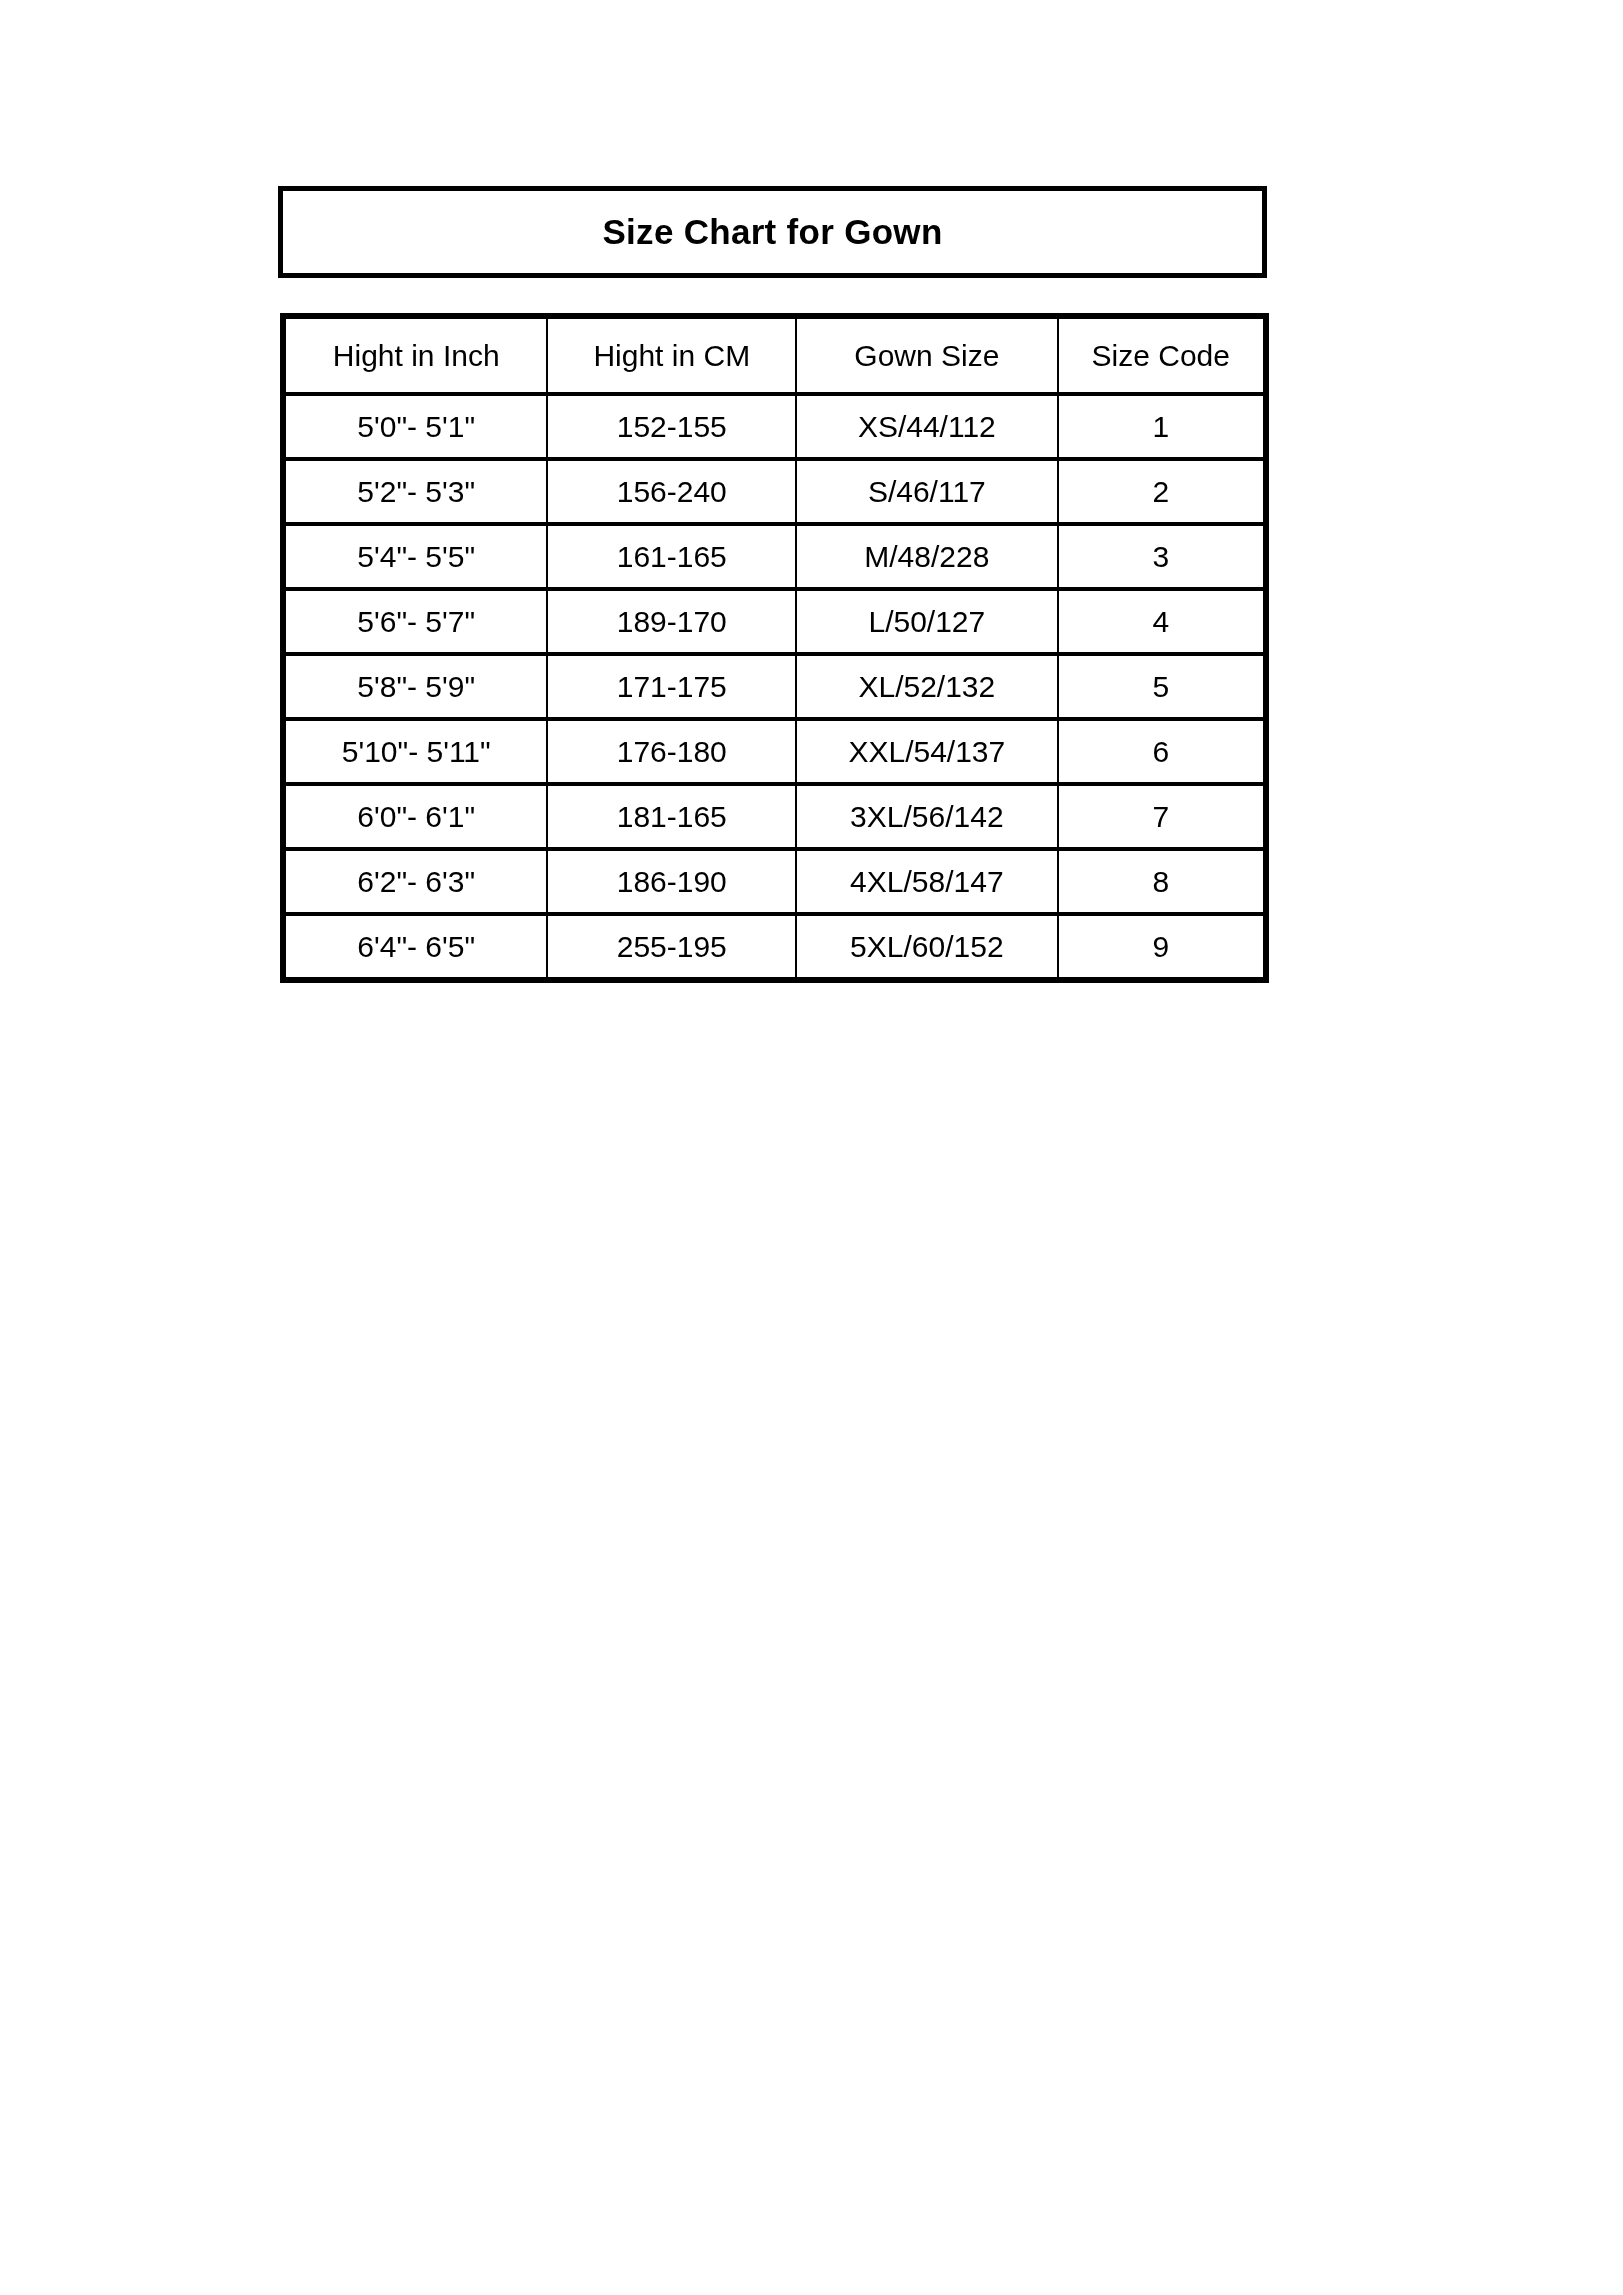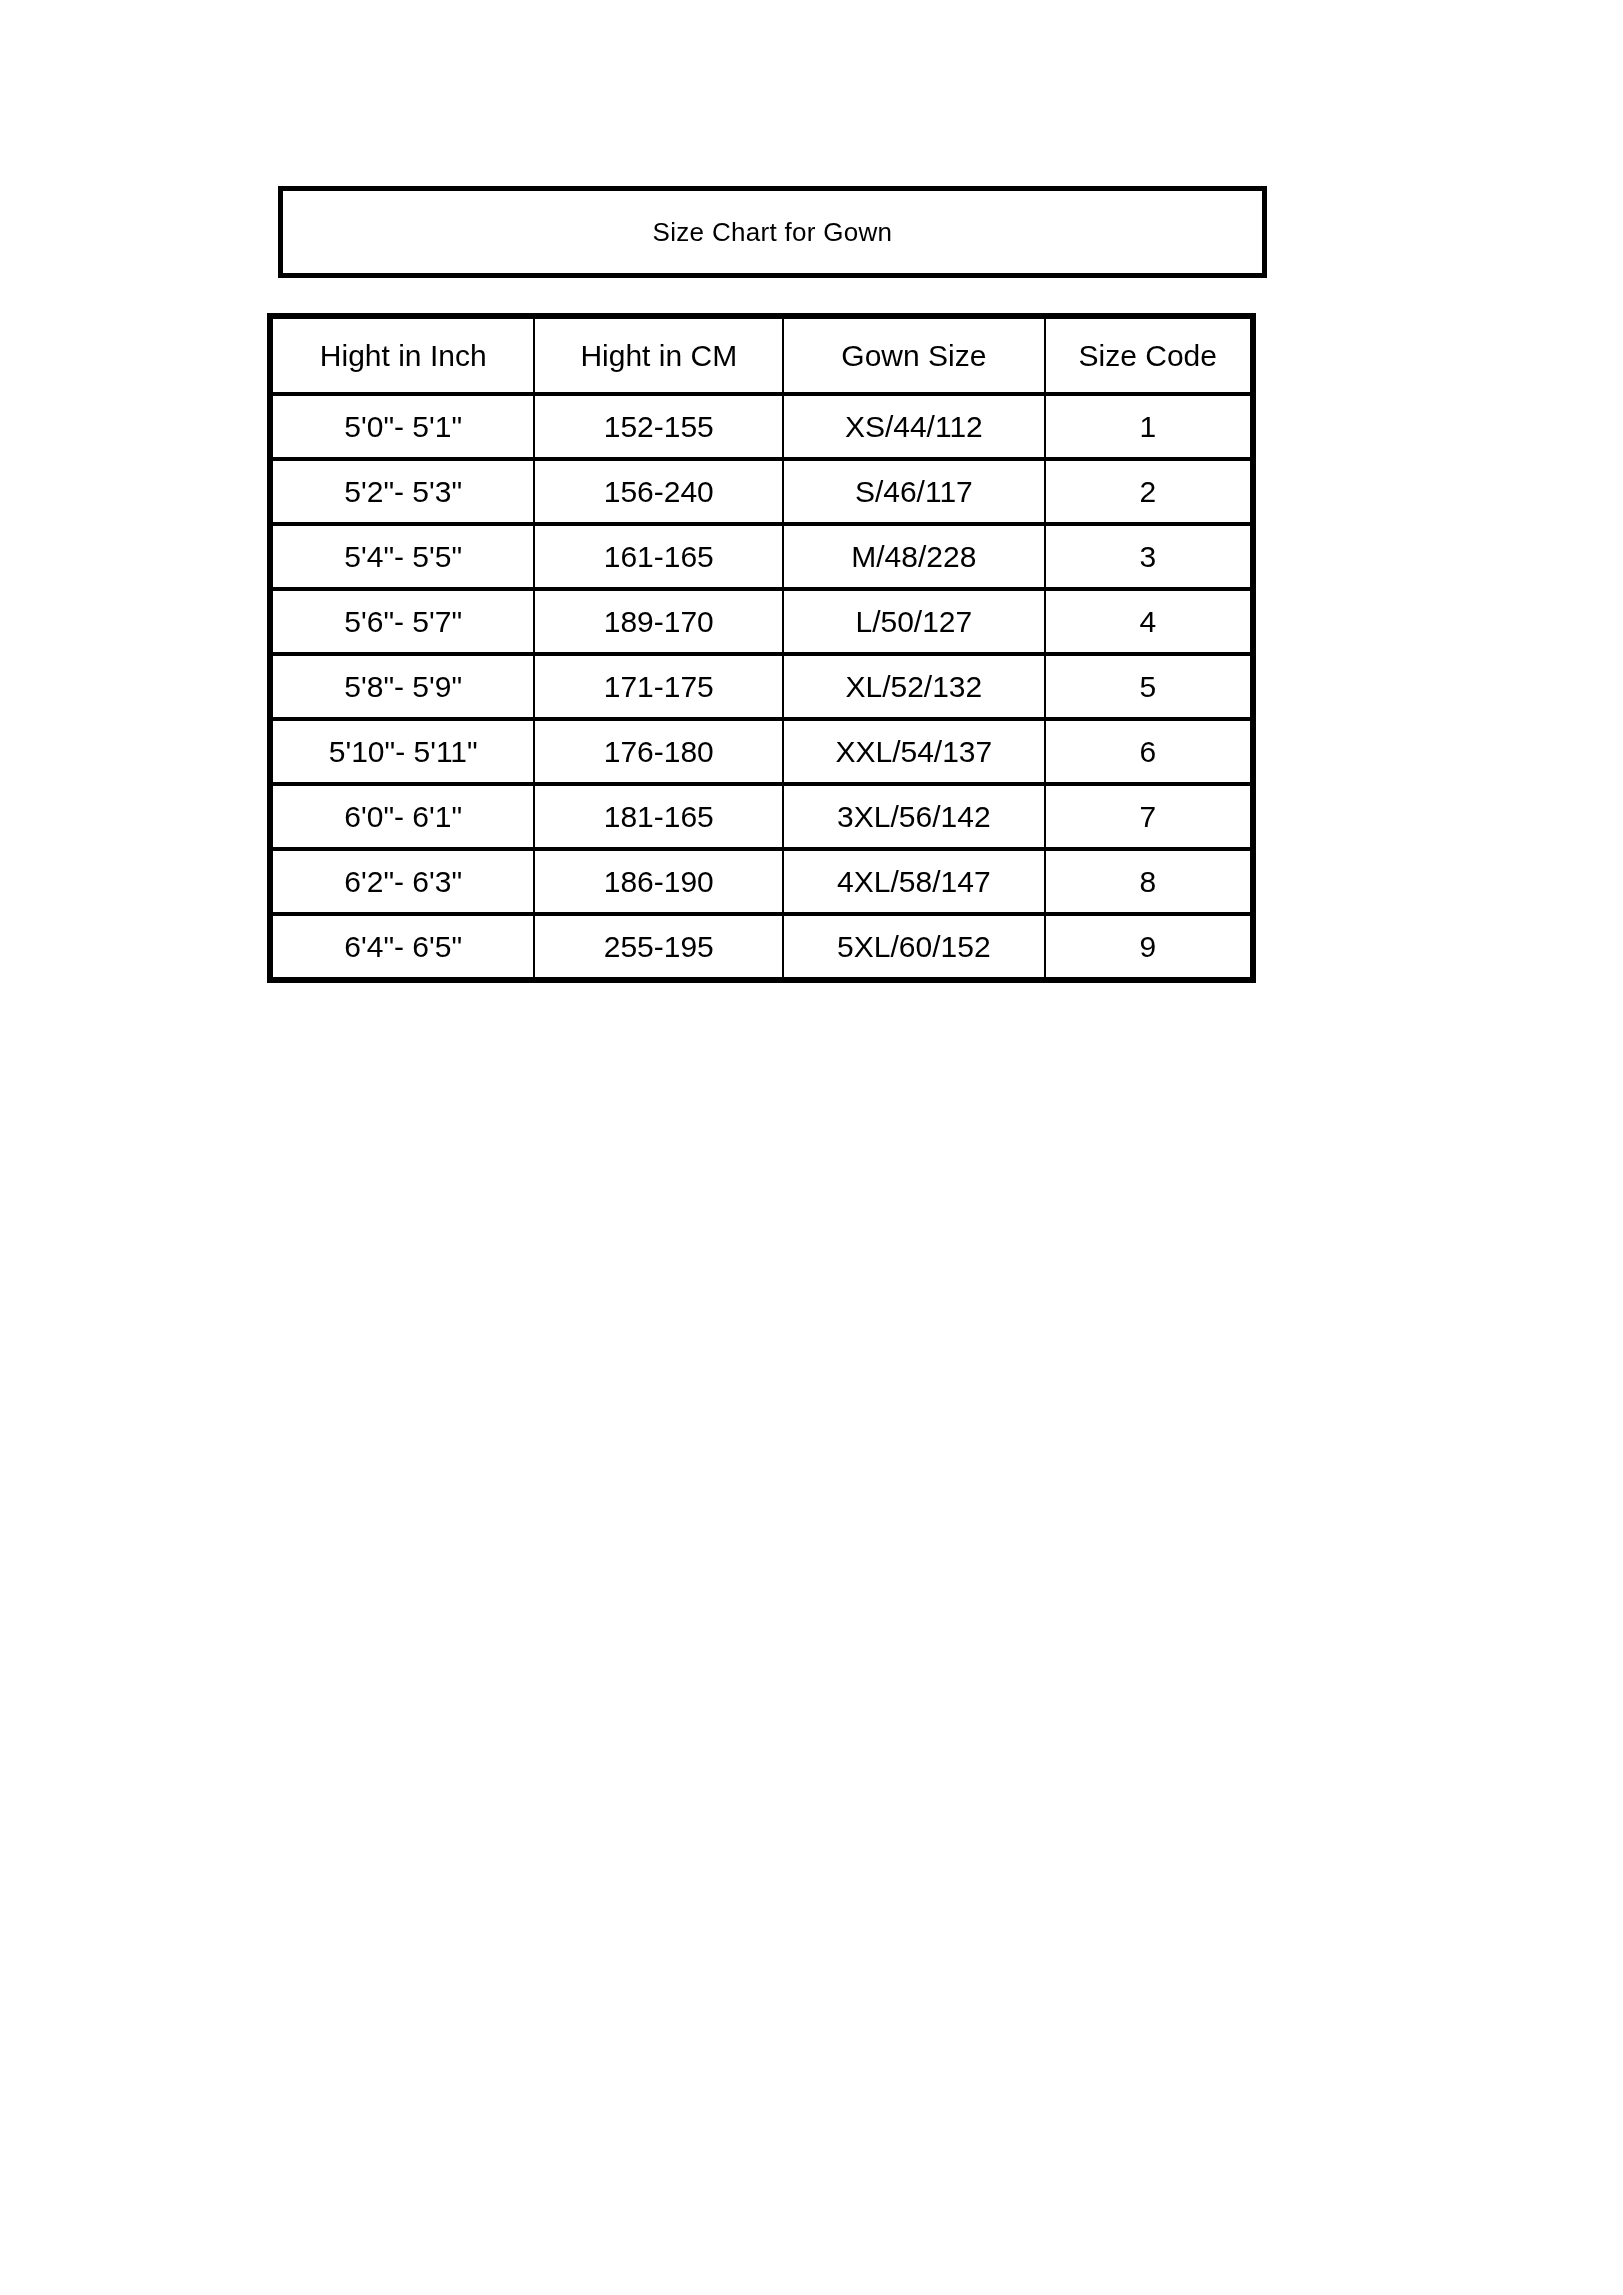--- a/index.html
+++ b/index.html
@@ -21,28 +21,28 @@
     top: 186px;
     width: 989px;
     height: 92px;
     border: 5.9px solid #000000;
     box-sizing: border-box;
     display: flex;
     align-items: center;
     justify-content: center;
   }
   .title-text {
-    font-size: 26px;
-    font-weight: normal;
+    font-size: 35px;
+    font-weight: bold;
     letter-spacing: 0.3px;
     text-align: right;
   }
   table.size-chart {
     position: absolute;
-    left: 267px;
+    left: 280px;
     top: 313px;
     width: 989px;
     border-collapse: collapse;
     table-layout: fixed;
     border: 6.5px solid #000000;
   }
   table.size-chart th,
   table.size-chart td {
     border-left: 2.6px solid #000000;
     border-right: 2.6px solid #000000;

